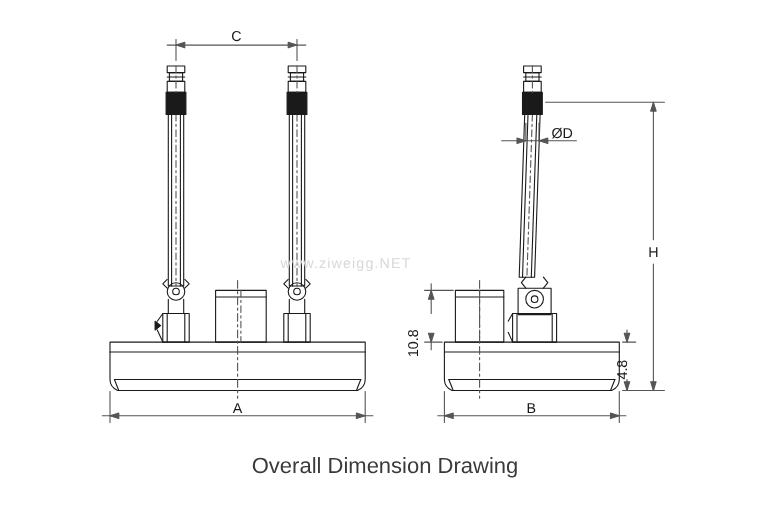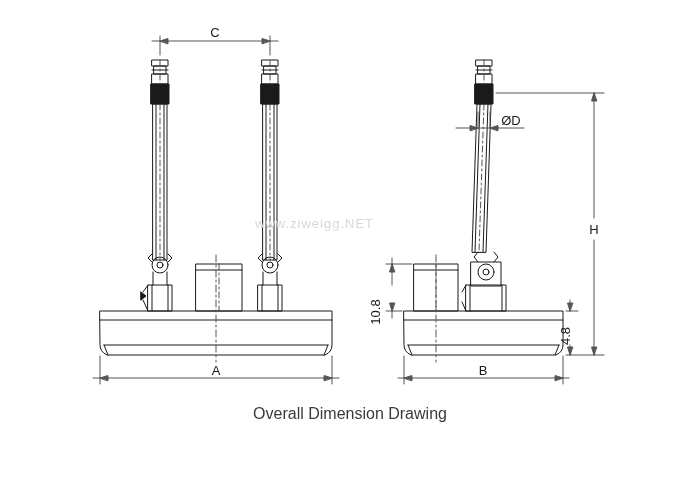--- a/index.html
+++ b/index.html
@@ -32,28 +32,28 @@
     width: 700px;
     text-align: center;
     color: #3a3a3a;
   }
   .caption-cn {
     font-size: 15px;
     letter-spacing: 1px;
     line-height: 22px;
   }
   .caption-en {
-    font-size: 16px;
+    font-size: 20px;
     line-height: 24px;
-    margin-top: 2px;
+    margin-top: 12px;
   }
   .watermark {
     position: absolute;
     left: 255px;
-    top: 216px;
+    top: 232px;
     font-size: 13px;
     color: #d8d8d8;
     letter-spacing: 1px;
     user-select: none;
   }
 </style>
 </head>
 <body>
 
 <div id="stage">

